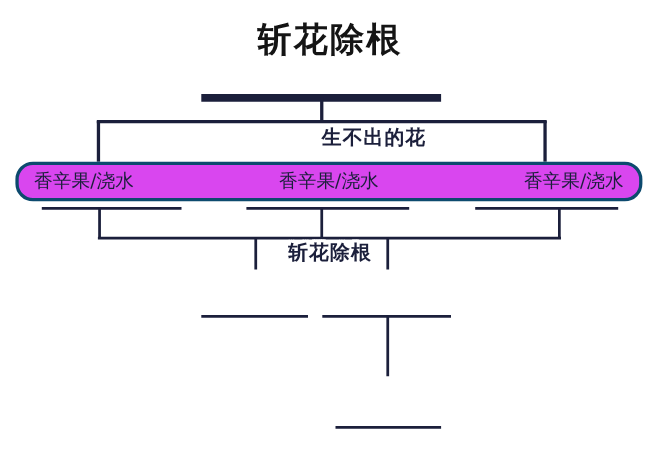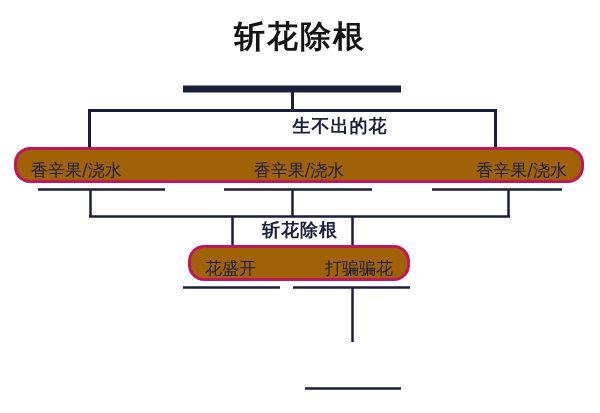--- a/index.html
+++ b/index.html
@@ -71,26 +71,26 @@
     padding-left: 40px;
   }
   #stage-label-2 {
     left: 0; width: 600px; text-align: center;
     top: 219px;
   }
 
   
   .item-box {
     position: absolute;
-    border: 3px solid #be185d;
+    border: 3px solid #0c4a6e;
     border-radius: 16px;
-    background: #a16207;
+    background: #d946ef;
     box-sizing: border-box;
     display: flex;
-    align-items: flex-end;
+    align-items: center;
   }
   #item-box-top {
     left: 14px;
     top: 147px;
     width: 570px;
     height: 36px;
     justify-content: space-between;
     padding: 0 14px;
   }
   #item-box-mid {
@@ -165,19 +165,15 @@
   <div class="stage-label" id="stage-label-1">生不出的花</div>
 
   <div class="item-box" id="item-box-top">
     <span class="item-text">香辛果/浇水</span>
     <span class="item-text">香辛果/浇水</span>
     <span class="item-text">香辛果/浇水</span>
   </div>
 
   <div class="stage-label" id="stage-label-2">斩花除根</div>
 
-  <div class="item-box" id="item-box-mid">
-    <span class="item-text">花盛开</span>
-    <span class="item-text">打骗骗花</span>
-  </div>
 
 
 </div>
 
 </body></html>

